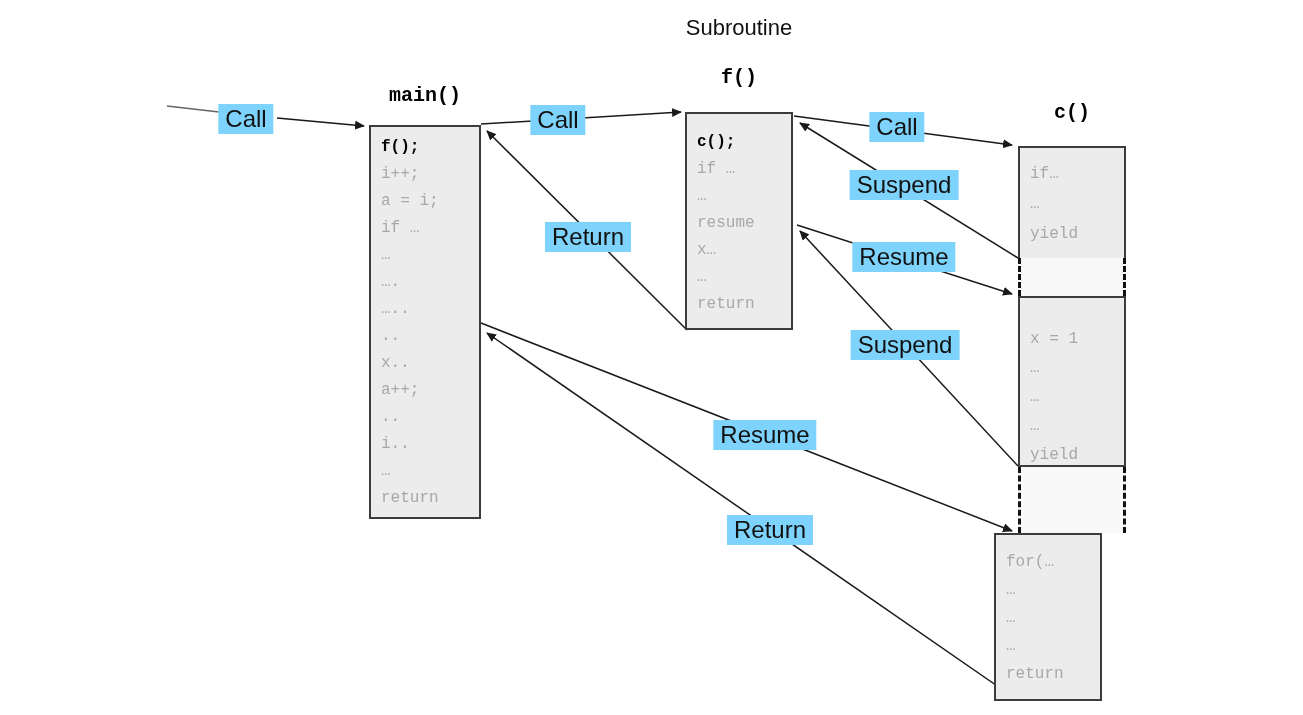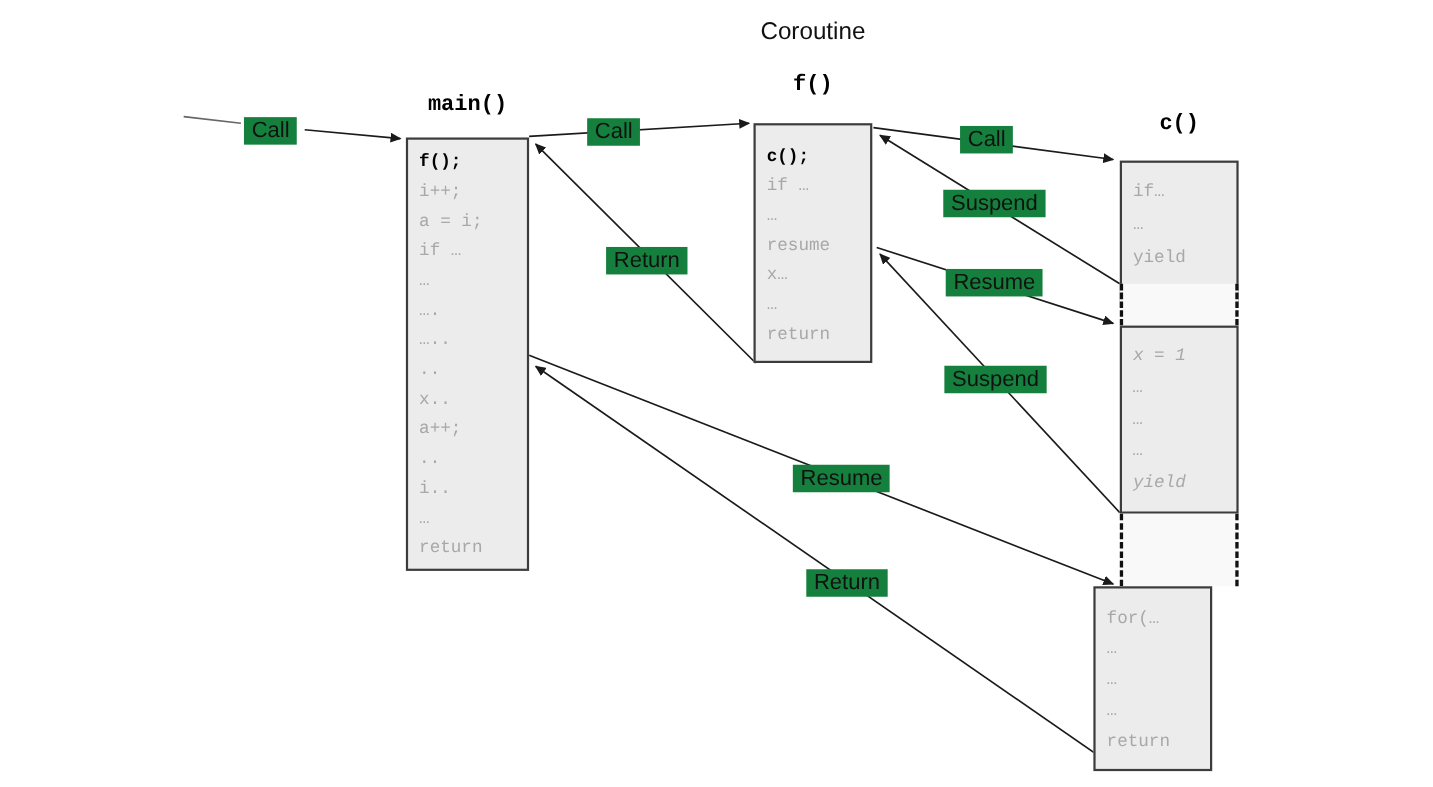--- a/index.html
+++ b/index.html
@@ -37,21 +37,21 @@
   .first-bold .code-line:first-child {
     color: #000000;
     font-weight: bold;
   }
   .box-main { left: 369px; top: 125px; width: 112px; height: 394px; padding: 7px 0 0 10px; }
   .box-main .code-line { line-height: 27px; }
   .box-f    { left: 685px; top: 112px; width: 108px; height: 218px; padding: 15px 0 0 10px; }
   .box-f .code-line { line-height: 27px; }
   .box-c1   { left: 1018px; top: 146px; width: 108px; height: 134px; padding: 11px 0 0 10px; }
   .box-c1 .code-line { line-height: 30px; }
-  .box-c2   { left: 1018px; top: 296px; width: 108px; height: 171px; padding: 11px 0 0 10px; font-style: italic; }
+  .box-c2   { left: 1018px; top: 296px; width: 108px; height: 171px; padding: 27px 0 0 10px; }
   .box-c2 .code-line { line-height: 29px; }
   .box-c3   { left: 994px; top: 533px; width: 108px; height: 168px; padding: 13px 0 0 10px; }
   .box-c3 .code-line { line-height: 28px; }
   
   .gap-segment {
     position: absolute;
     box-sizing: border-box;
     left: 1018px; width: 108px;
     background: #f9f9f9;
     border-left: 3px dashed #111;
@@ -79,22 +79,22 @@
     color: #111;
     text-align: center;
     z-index: 2;
   }
   .header-subroutine { left: 639px; top: 15px; width: 200px; }
   .header-coroutine  { left: 972px; top: 50px; width: 200px; }
   
   .arrow-label {
     position: absolute;
     transform: translate(-50%, -50%);
-    background: #15803d;
-    font-size: 20px;
+    background: #7dd3fc;
+    font-size: 24px;
     color: #111;
     padding: 1px 7px;
     white-space: nowrap;
     z-index: 3;
   }
   .lbl-call-main   { left: 246px; top: 119px; }
   .lbl-call-f      { left: 558px; top: 120px; }
   .lbl-call-c      { left: 897px; top: 127px; }
   .lbl-return-f    { left: 588px; top: 237px; }
   .lbl-suspend-1   { left: 904px; top: 185px; }
@@ -119,21 +119,21 @@
     <line x1="481" y1="124" x2="681" y2="112" stroke="#1a1a1a" stroke-width="1.5" marker-end="url(#arrowhead)"></line>
     <line x1="687" y1="330" x2="487" y2="131" stroke="#1a1a1a" stroke-width="1.5" marker-end="url(#arrowhead)"></line>
     <line x1="794" y1="116" x2="1012" y2="145" stroke="#1a1a1a" stroke-width="1.5" marker-end="url(#arrowhead)"></line>
     <line x1="1018" y1="258" x2="800" y2="123" stroke="#1a1a1a" stroke-width="1.5" marker-end="url(#arrowhead)"></line>
     <line x1="797" y1="225" x2="1012" y2="294" stroke="#1a1a1a" stroke-width="1.5" marker-end="url(#arrowhead)"></line>
     <line x1="1018" y1="466" x2="800" y2="231" stroke="#1a1a1a" stroke-width="1.5" marker-end="url(#arrowhead)"></line>
     <line x1="481" y1="323" x2="1012" y2="531" stroke="#1a1a1a" stroke-width="1.5" marker-end="url(#arrowhead)"></line>
     <line x1="1016" y1="699" x2="487" y2="333" stroke="#1a1a1a" stroke-width="1.5" marker-end="url(#arrowhead)"></line>
   </svg>
 
-  <div class="col-header header-subroutine">Coroutine</div>
+  <div class="col-header header-subroutine">Subroutine</div>
 
   <div class="fn-title title-main">main()</div>
   <div class="fn-title title-f">f()</div>
   <div class="fn-title title-c">c()</div>
 
   <div class="box box-main first-bold">
       <div class="code-line">f();</div>
       <div class="code-line">i++;</div>
       <div class="code-line">a = i;</div>
       <div class="code-line">if …</div>

